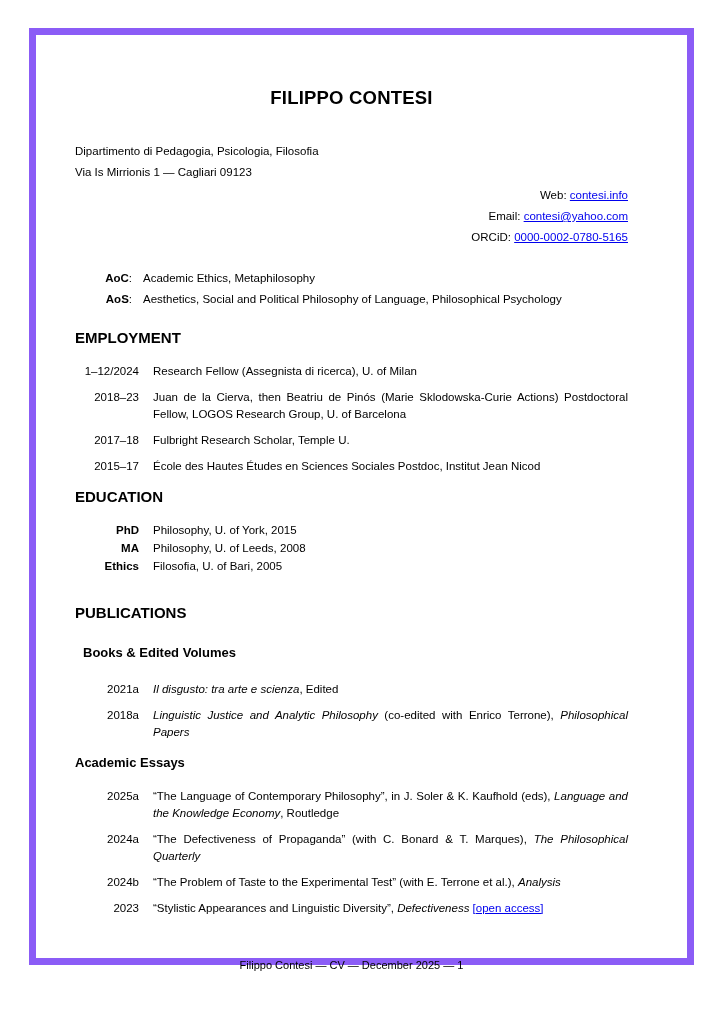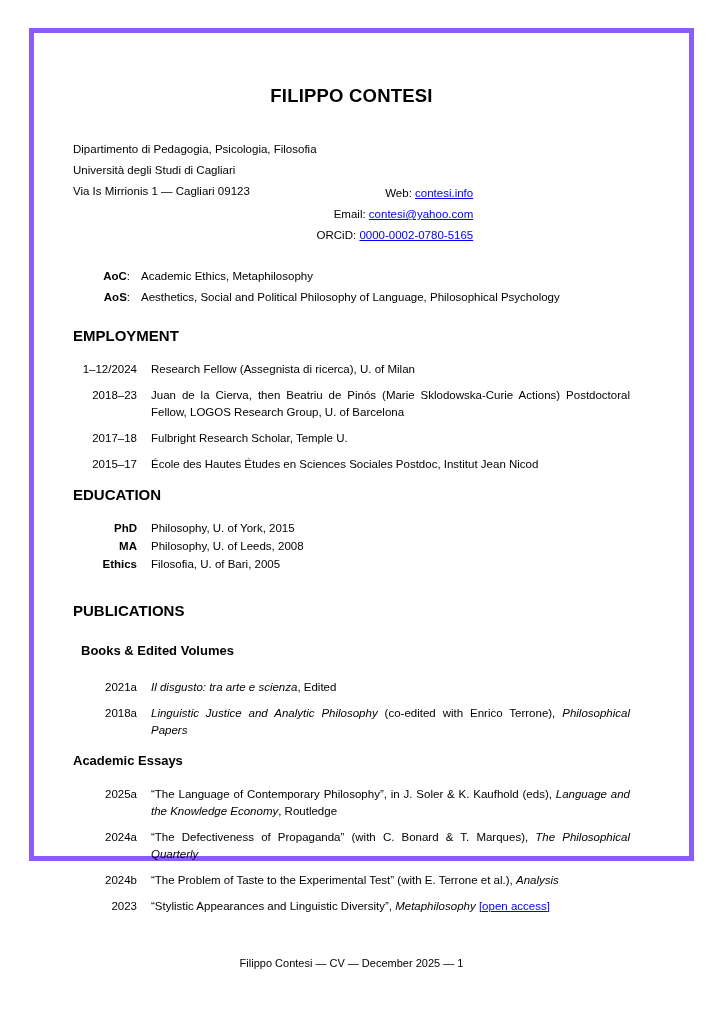--- a/index.html
+++ b/index.html
@@ -7,36 +7,36 @@
     width: 724px; height: 1024px;
     background: #ffffff;
     font-family: "Liberation Sans", sans-serif;
     color: #000000;
     position: relative;
     overflow: hidden;
   }
   .frame {
     position: absolute;
     left: 29px; top: 28px;
-    width: 665px; height: 833px;
-    border: 5px solid #8b5cf6;
+    width: 665px; height: 937px;
+    border: 7px solid #8b5cf6;
     box-sizing: border-box;
     background: #ffffff;
   }
   .content { padding: 0 59px 0 39px; }
 
   h1.doc-title {
     margin: 52px 0 0 0;
     font-size: 18.5px; line-height: 22px;
     font-weight: bold; text-align: center;
     letter-spacing: 0.2px;
   }
 
   .contact {
-    display: flex; 
+    display: flex; justify-content: space-between;
     margin-top: 32px;
     font-size: 11.5px; line-height: 21px;
   }
   .contact-right { text-align: right; margin-top: 44px; }
 
   .link { color: #0000ee; text-decoration: underline; cursor: pointer; }
   .it { font-style: italic; }
 
   h2 {
     margin: 0; font-size: 15px; line-height: 18px; font-weight: bold;
@@ -79,21 +79,20 @@
 <body>
 
 <div class="frame">
   <div class="content">
 
     <h1 class="doc-title">FILIPPO CONTESI</h1>
 
     <div class="contact">
       <div class="contact-left">
         <div>Dipartimento di Pedagogia, Psicologia, Filosofia</div>
-        <div>Università degli Studi di Cagliari</div>
         <div>Via Is Mirrionis 1 — Cagliari 09123</div>
       </div>
       <div class="contact-right">
         <div><span>Web:</span> <a class="link" href="#">contesi.info</a></div>
         <div><span>Email:</span> <a class="link" href="#">contesi@yahoo.com</a></div>
         <div><span>ORCiD:</span> <a class="link" href="#">0000-0002-0780-5165</a></div>
       </div>
     </div>
 
     <div class="rows areas">
@@ -166,20 +165,20 @@
         <div class="row">
           <span class="row-label">2024a</span>
           <p class="row-body"><span>“The Defectiveness of Propaganda” (with C. Bonard &amp; T. Marques), </span><span class="it">The Philosophical Quarterly</span></p>
         </div>
         <div class="row">
           <span class="row-label">2024b</span>
           <p class="row-body"><span>“The Problem of Taste to the Experimental Test” (with E. Terrone et al.), </span><span class="it">Analysis</span></p>
         </div>
         <div class="row">
           <span class="row-label">2023</span>
-          <p class="row-body"><span>“Stylistic Appearances and Linguistic Diversity”, </span><span class="it">Metaphilosophy</span><span> </span><a class="link" href="#">[open access]</a></p>
+          <p class="row-body"><span>“Stylistic Appearances and Linguistic Diversity”, </span><span class="it">Defectiveness</span><span> </span><a class="link" href="#">[open access]</a></p>
         </div>
       </div>
 
     <div class="footer">Filippo Contesi — CV — December 2025 — 1</div>
 
   </div>
 </div>
 
 </body></html>

